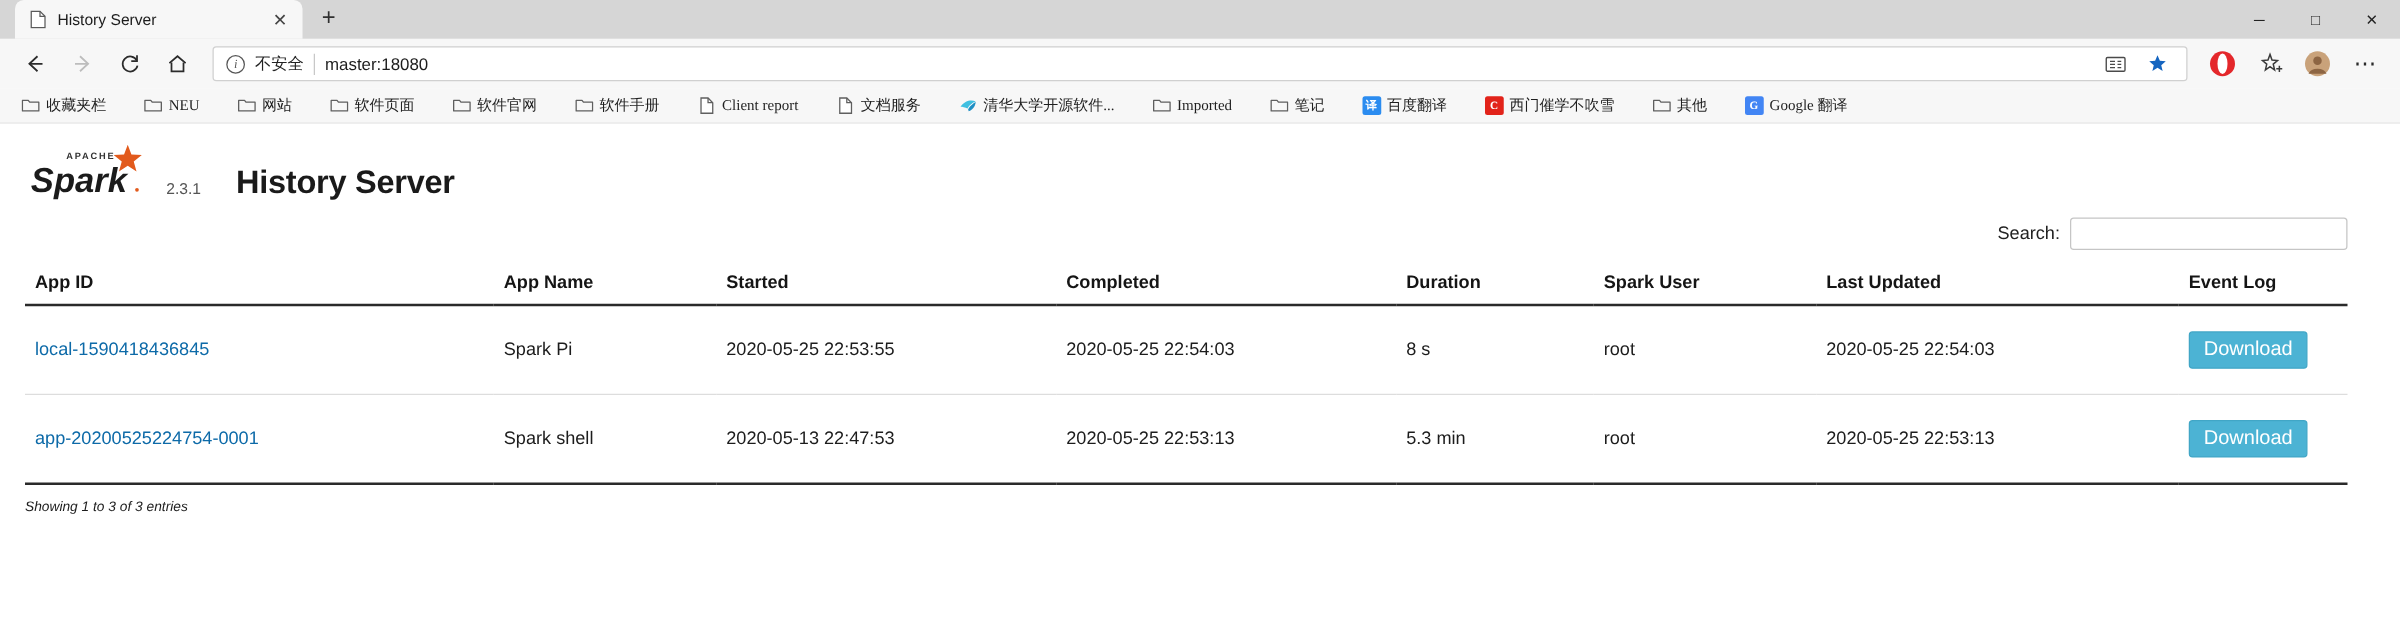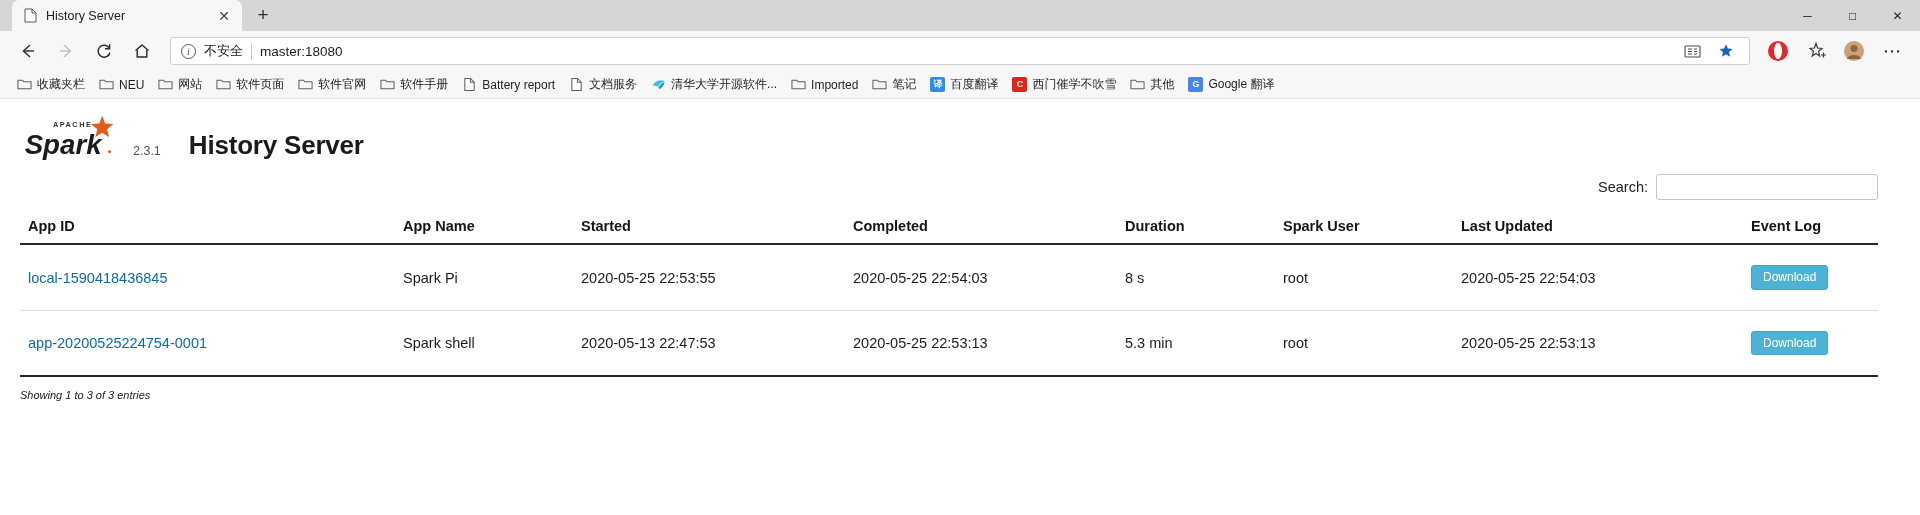--- a/index.html
+++ b/index.html
@@ -110,23 +110,24 @@
   }
   .navbar-tail { display: flex; align-items: center; gap: 2px; }
 
   .bookmarks {
     height: 28px;
     background: #f7f7f7;
     border-bottom: 1px solid #e3e3e3;
     display: flex;
     align-items: center;
     padding: 0 10px;
-    gap: 0px;
+    gap: 16px;
     overflow: hidden;
     white-space: nowrap;
+    font-family: Liberation Serif, serif;
   }
   .bm {
     display: flex; align-items: center; gap: 5px;
     padding: 2px 7px;
     border-radius: 3px;
     font-size: 12px;
     color: #1f1f1f;
     flex: none;
   }
   .bm-label { white-space: nowrap; }
@@ -205,21 +206,21 @@
   table.apps tbody tr:last-child td { border-bottom: 2px solid #2a2a2a; }
   td.appid a, a.link {
     color: #0d6aa8; text-decoration: none;
   }
 
   .btn-download {
     display: inline-block;
     background: #4cb3d4;
     border: 1px solid #41a6c6;
     color: #ffffff;
-    font-size: 12px;
+    font-size: 16px;
     padding: 3px 11px;
     border-radius: 3px;
     line-height: 1.35;
   }
 
   .footer { padding: 12px 0 0 0; }
   .footer .entries { font-size: 11px; color: #1c1c1c; margin: 0 0 4px 0; font-style: italic; }
 
   
   .c-appid { width: 375px; }
@@ -372,21 +373,21 @@
         </span>
         <span class="bm-label">软件手册</span>
       </div>
       <div class="bm">
         <span style="display: flex;">
           <svg class="ico" viewBox="0 0 16 16">
             <path d="M3 1.5h6l4 4v9H3z" fill="#fff" stroke="#5f5f5f" stroke-width="1.1"></path>
             <path d="M9 1.5v4h4" fill="none" stroke="#5f5f5f" stroke-width="1.1"></path>
           </svg>
         </span>
-        <span class="bm-label">Battery report</span>
+        <span class="bm-label">Client report</span>
       </div>
       <div class="bm">
         <span style="display: flex;">
           <svg class="ico" viewBox="0 0 16 16">
             <path d="M3 1.5h6l4 4v9H3z" fill="#fff" stroke="#5f5f5f" stroke-width="1.1"></path>
             <path d="M9 1.5v4h4" fill="none" stroke="#5f5f5f" stroke-width="1.1"></path>
           </svg>
         </span>
         <span class="bm-label">文档服务</span>
       </div>

